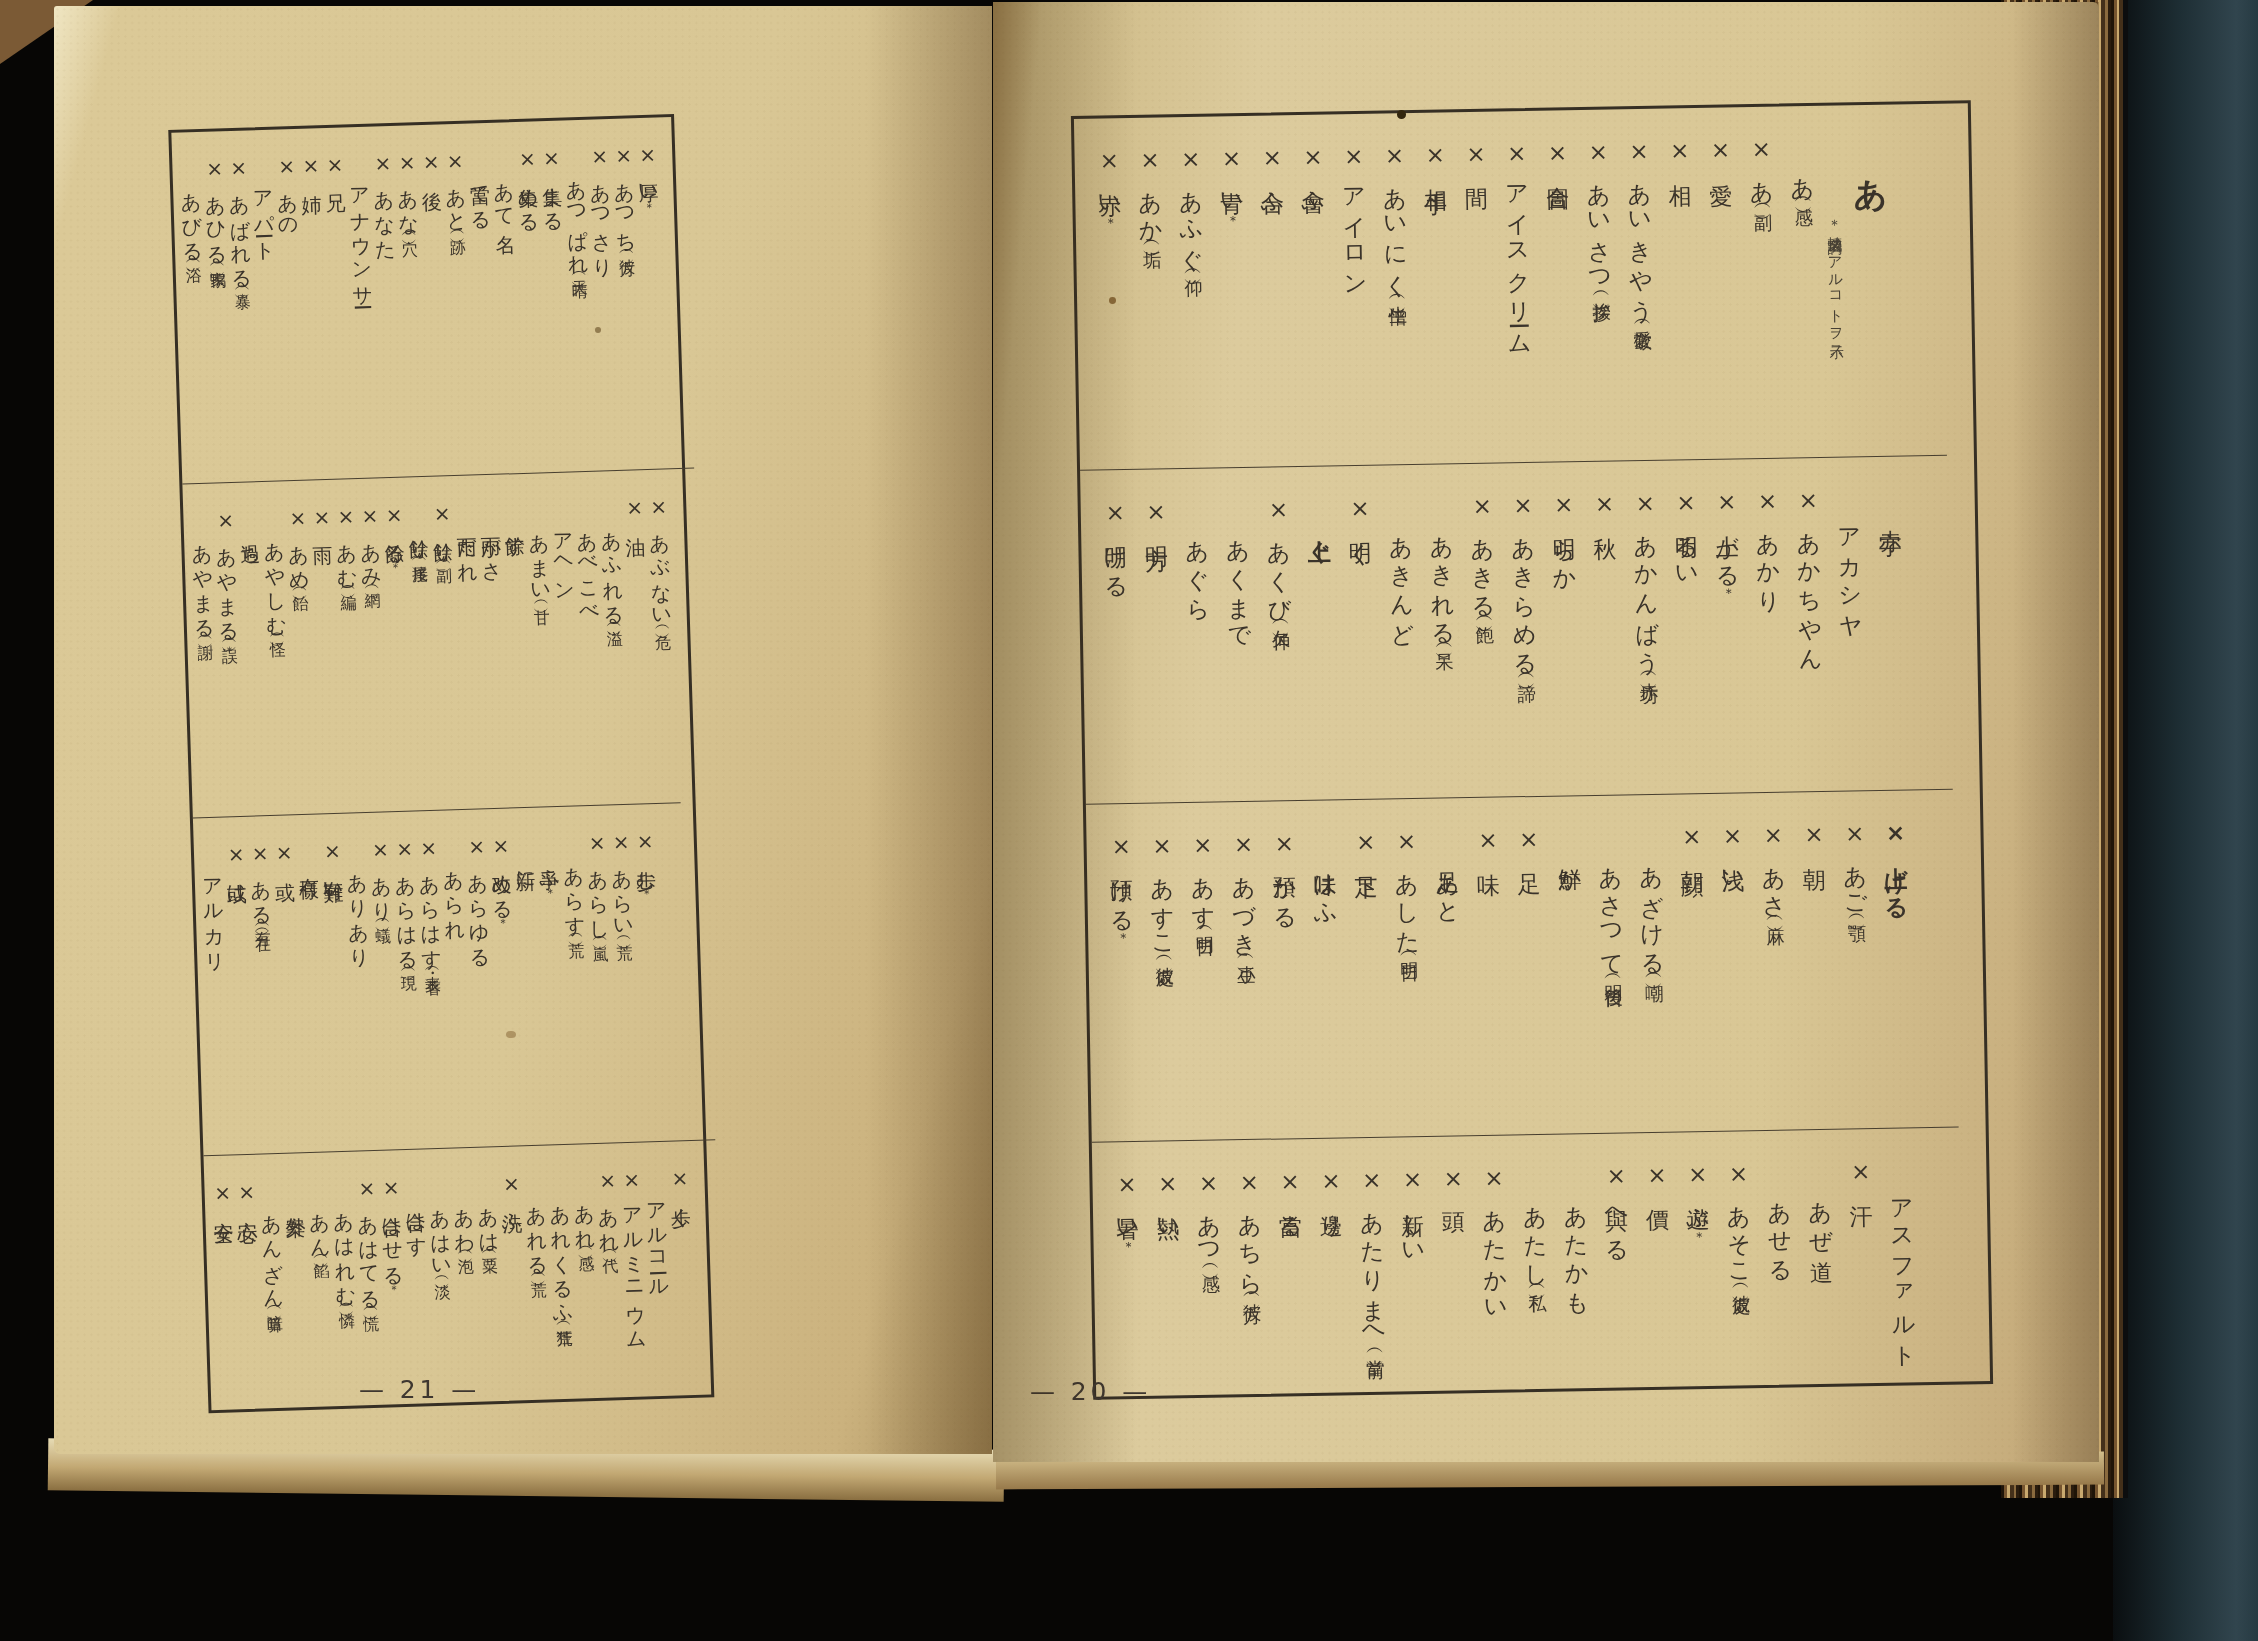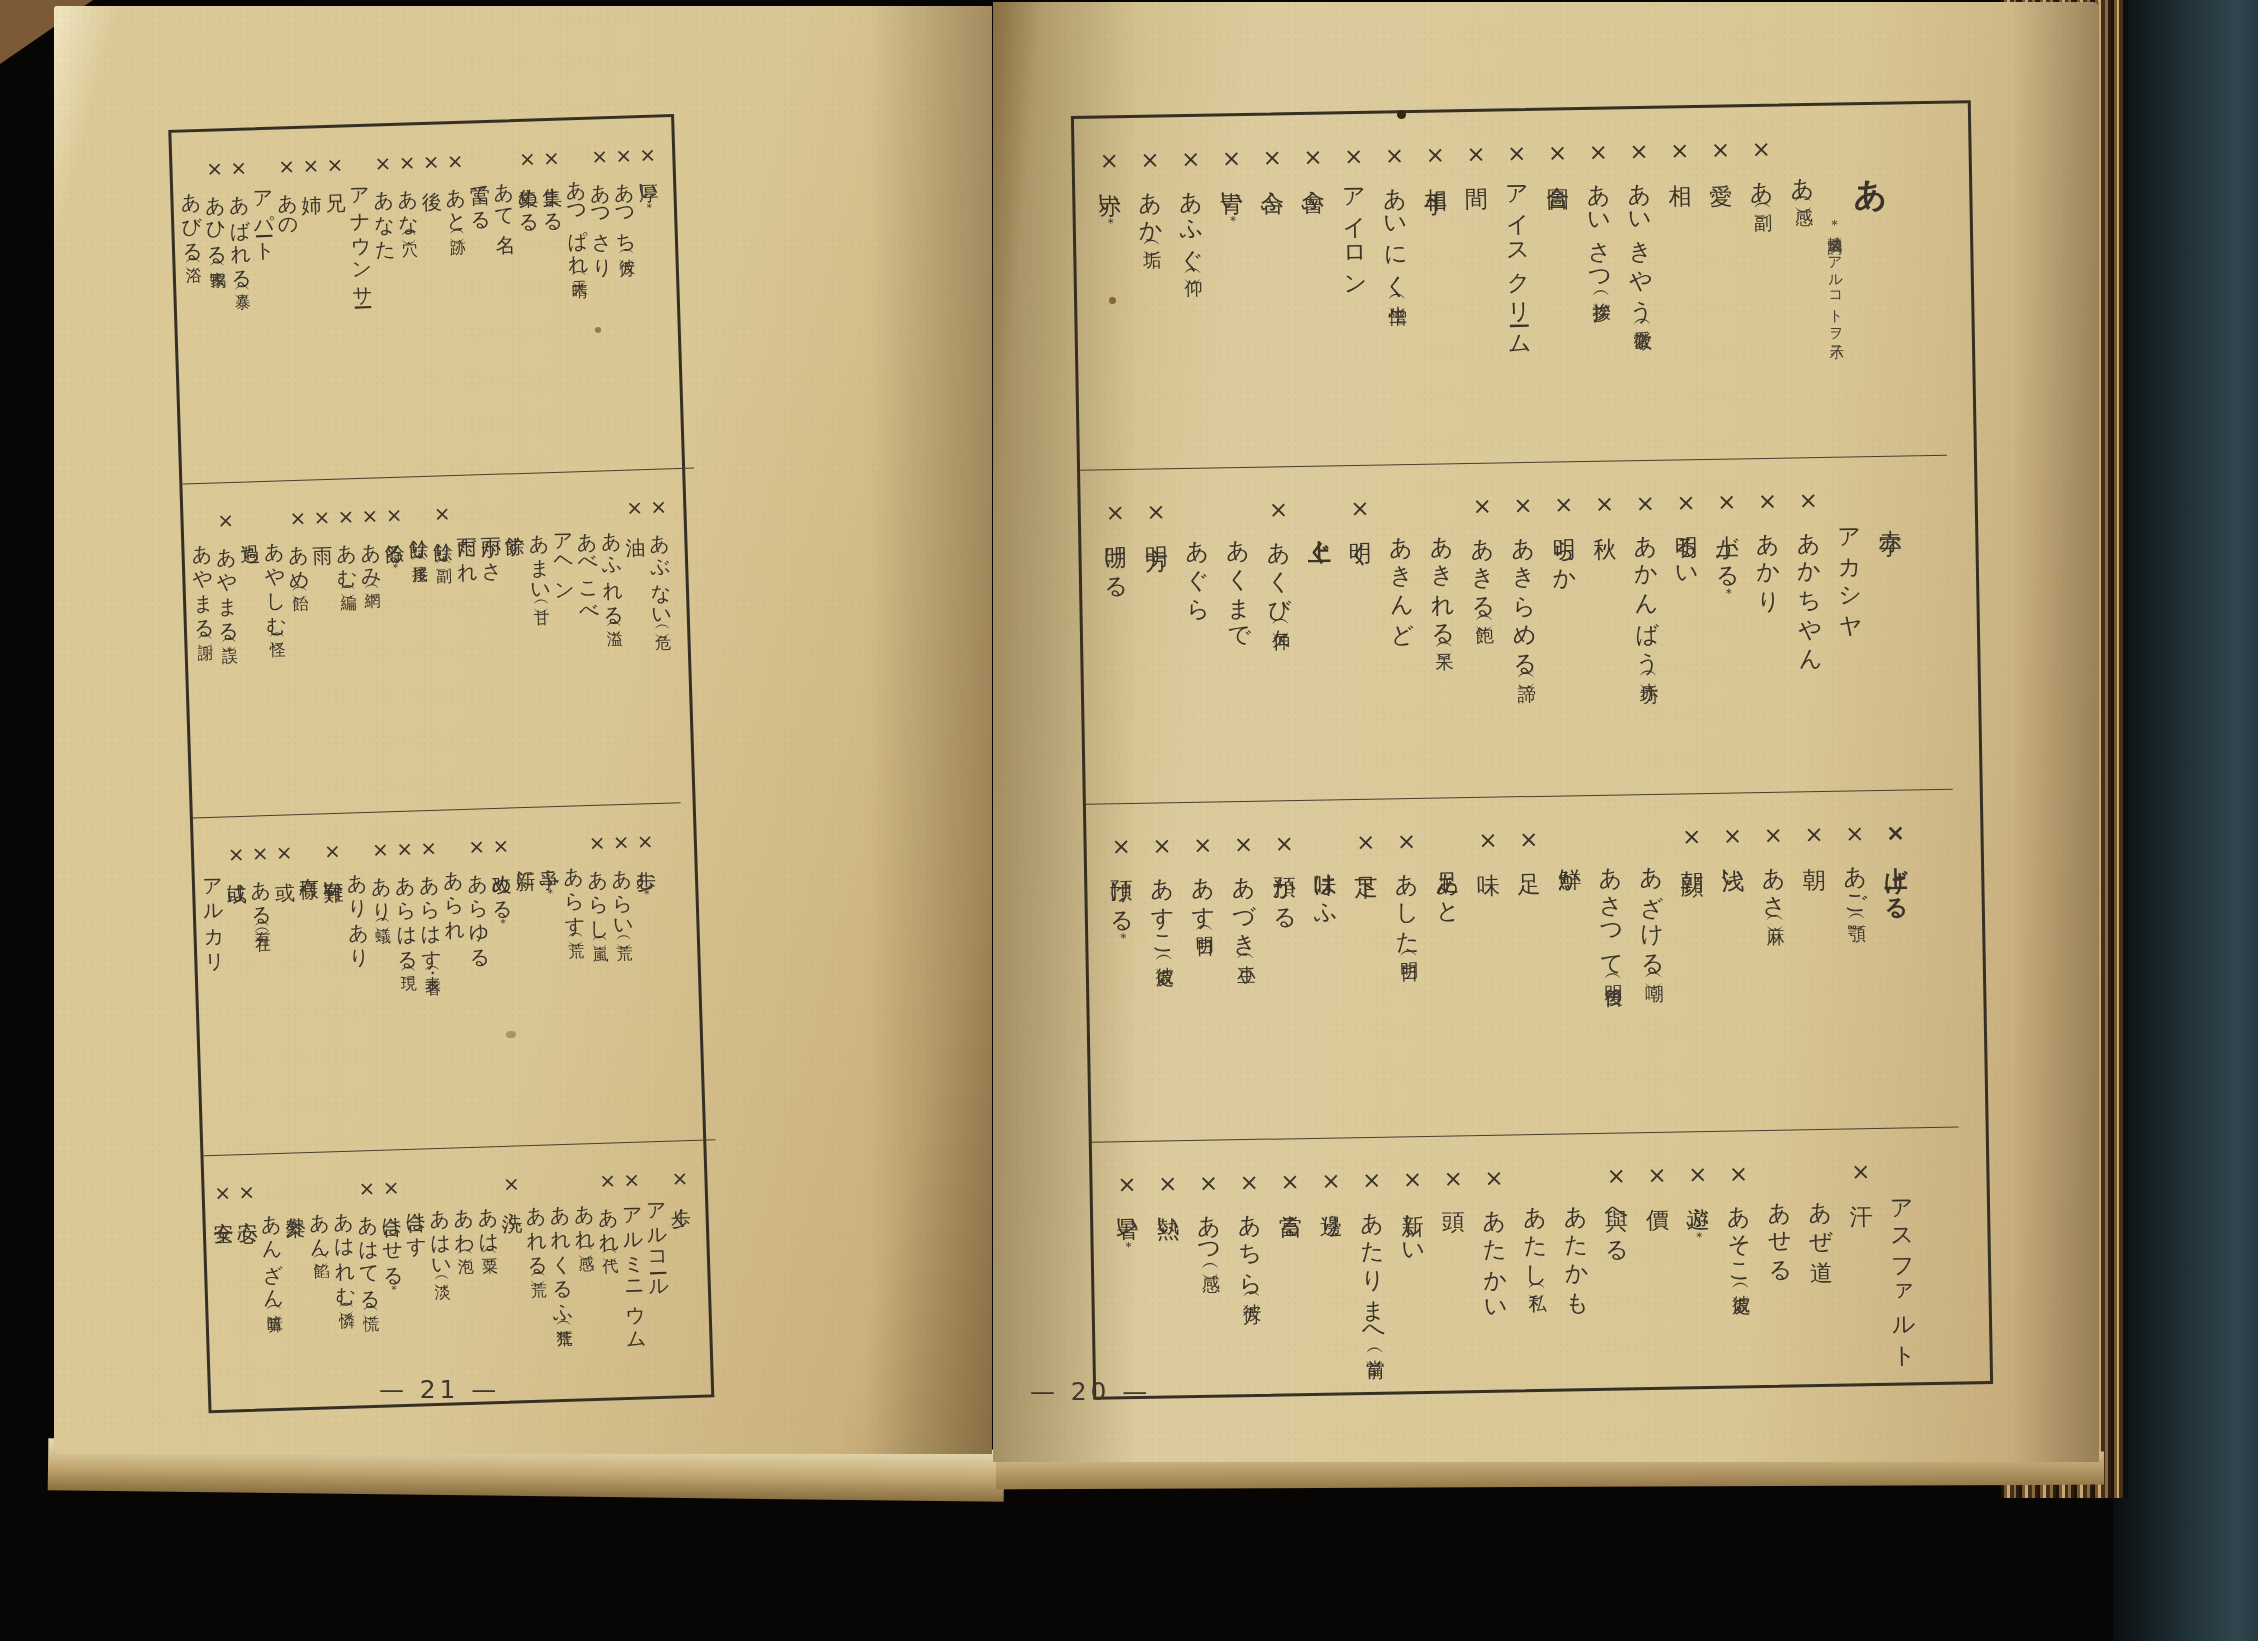--- a/index.html
+++ b/index.html
@@ -62,21 +62,21 @@
   #lb2{height:334px;}#lb3{height:338px;}#lb4{height:255px;}
   .entry{line-height:1.06;margin-left:16.4px;color:var(--ink);}
   .lp .entry{margin-left:2.9px;}
   .entry.pad::before{content:"　";}
   .entry.bold{font-weight:bold;}
   .r{font-size:.8em;}
   .star{font-size:.58em;}
   .sec-head{line-height:1;font-size:33px;font-weight:bold;padding-top:21px;margin-left:13.5px;}
   .sec-note{line-height:1;font-size:14.5px;letter-spacing:1px;padding-top:75px;margin-left:11.6px;color:#46403490;color:#474034;}
   .pagenum{position:absolute;font-size:25px;letter-spacing:3.9px;color:#3e3730;}
-  #pagenum-left{left:325px;top:1369px;}
+  #pagenum-left{left:305px;top:1369px;}
   #pagenum-right{left:37px;top:1375px;}
   .stain{position:absolute;border-radius:50%;}
   #stain1{left:404px;top:108px;width:8.7px;height:8.7px;background:#33270f;}
   #stain2{left:116px;top:295px;width:6.8px;height:6.8px;background:#8a6a3a;}
   #stain3{left:452px;top:1025px;width:9.7px;height:7.7px;background:rgba(139,106,58,.55);}
   #stain4{left:541px;top:321px;width:5.8px;height:5.8px;background:rgba(100,75,35,.6);}
 </style>
 </head>
 <body>
 

